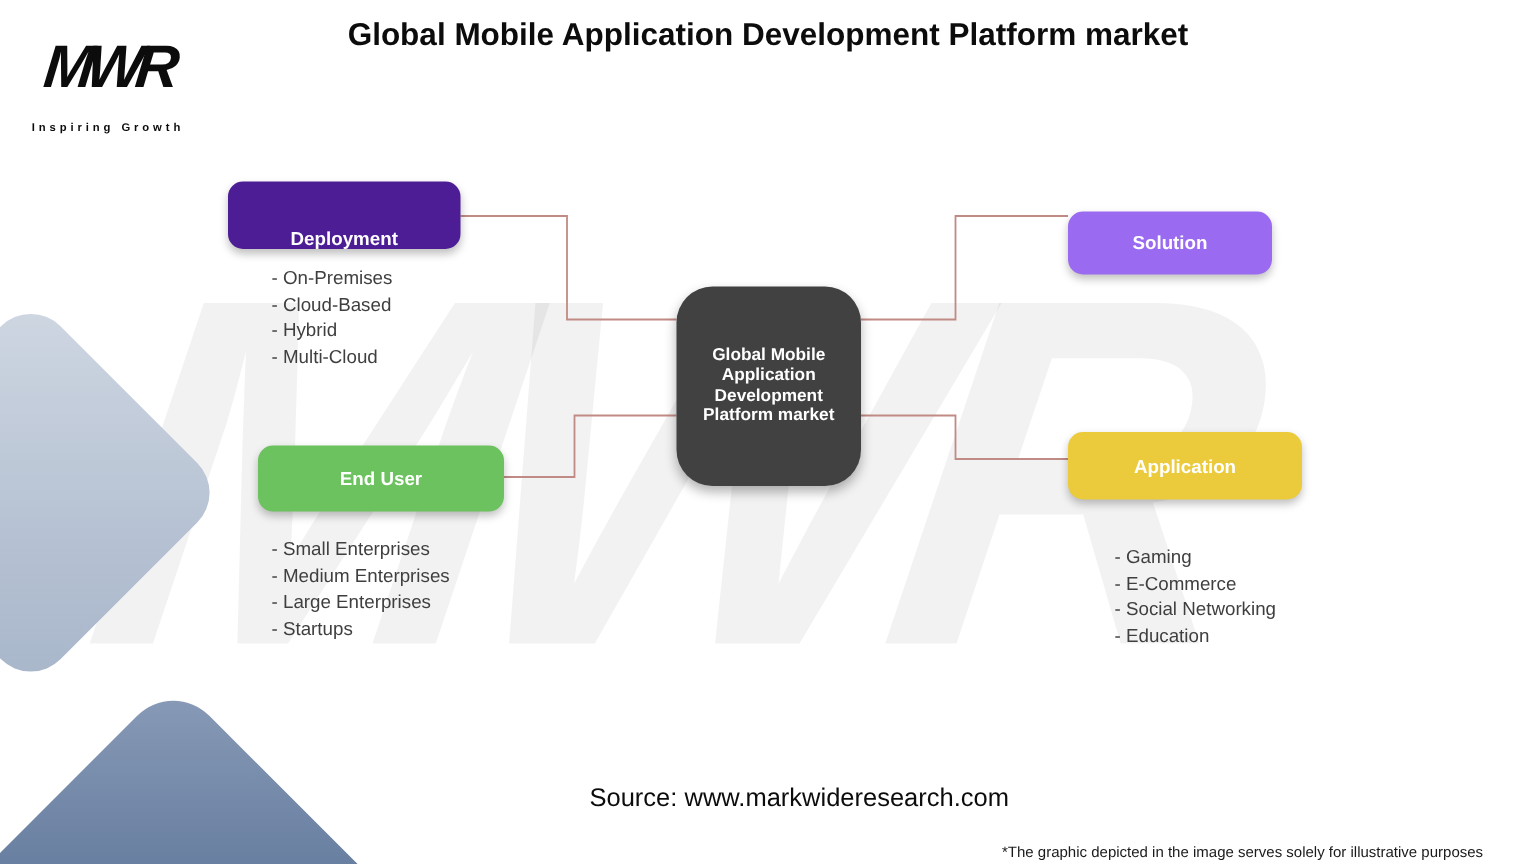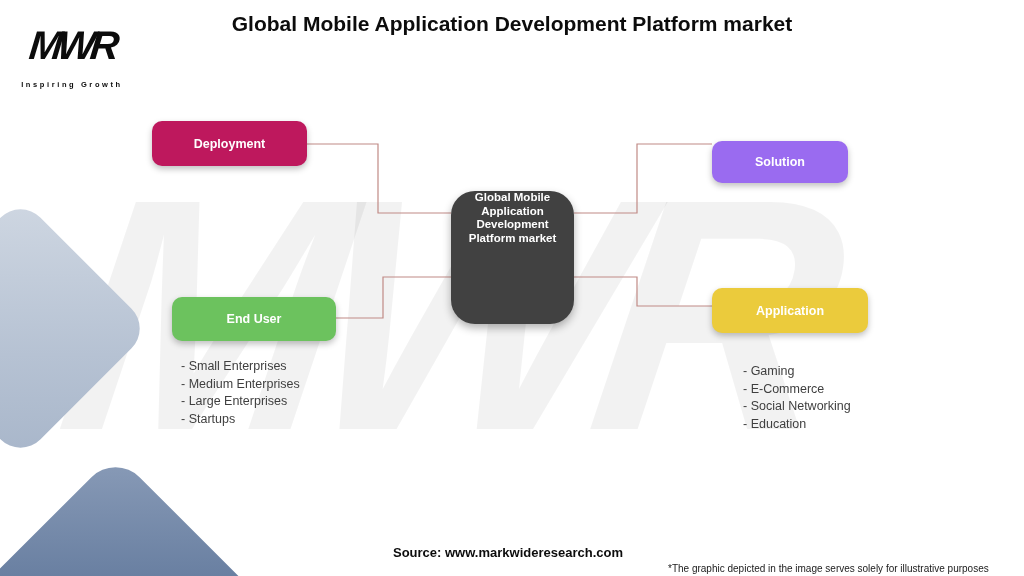--- a/index.html
+++ b/index.html
@@ -39,21 +39,21 @@
   .logo-name{font-size:12.5px;font-weight:bold;letter-spacing:0.2px;margin-top:1px;}
   .logo-tagline{font-size:7.5px;font-weight:bold;letter-spacing:2.6px;margin-top:16px;}
   .page-title{
     position:absolute;left:0;right:0;top:12px;text-align:center;z-index:3;
     font-size:21px;font-weight:bold;color:#0c0c0c;
   }
   
   .center-node{
     position:absolute;left:451px;top:191px;width:123px;height:133px;z-index:3;
     background:#414141;border-radius:24px;
-    display:flex;flex-direction:column;justify-content:flex-start;align-items:center;
+    display:flex;flex-direction:column;justify-content:center;align-items:center;
     color:#ffffff;font-size:11.5px;font-weight:bold;line-height:13.5px;text-align:center;
     box-shadow:0 4px 8px rgba(0,0,0,0.3);
   }
   .cat-box{
     position:absolute;z-index:3;border-radius:10px;
     display:flex;justify-content:center;align-items:center;
     color:#ffffff;font-size:12.5px;font-weight:bold;
     box-shadow:0 3px 6px rgba(0,0,0,0.25);
   }
   .cat-box-deployment{left:152px;top:121px;width:155px;height:45px;}
@@ -62,22 +62,22 @@
   .cat-box-application{left:712px;top:288px;width:156px;height:45px;}
   .cat-list{
     position:absolute;z-index:3;color:#3f3f3f;font-size:12.5px;line-height:17.5px;
   }
   .cat-list-deployment{left:181px;top:177px;}
   .cat-list-solution{left:744px;top:170px;}
   .cat-list-enduser{left:181px;top:358px;}
   .cat-list-application{left:743px;top:343px;margin-top:20px;}
   
   .footer-source{
-    position:absolute;left:393px;top:545px;z-index:3;
-    font-size:13px;font-weight:bold;color:#0c0c0c;
+    position:absolute;left:393px;top:522px;z-index:3;
+    font-size:17px;font-weight:normal;color:#0c0c0c;
   }
   .footer-disclaimer{
     position:absolute;left:668px;top:563px;z-index:3;
     font-size:10px;color:#1a1a1a;
   }
 </style>
 </head>
 <body>
 
 <div class="canvas">
@@ -99,22 +99,28 @@
   </div>
   <div class="page-title">Global Mobile Application Development Platform market</div>
 
   <div class="center-node">
     <div>Global Mobile</div>
     <div>Application</div>
     <div>Development</div>
     <div>Platform market</div>
   </div>
 
-  <div class="cat-box cat-box-deployment" style="background: #be185d;">
+  <div class="cat-box cat-box-deployment" style="background: #4c1d95; align-items: flex-end;">
     <span>Deployment</span>
+  </div>
+  <div class="cat-list cat-list-deployment">
+    <div>- On-Premises</div>
+    <div>- Cloud-Based</div>
+    <div>- Hybrid</div>
+    <div>- Multi-Cloud</div>
   </div>
 
   <div class="cat-box cat-box-solution" style="background: rgb(154, 107, 240);">
     <span>Solution</span>
   </div>
 
   <div class="cat-box cat-box-enduser" style="background: rgb(108, 194, 94);">
     <span>End User</span>
   </div>
   <div class="cat-list cat-list-enduser">

